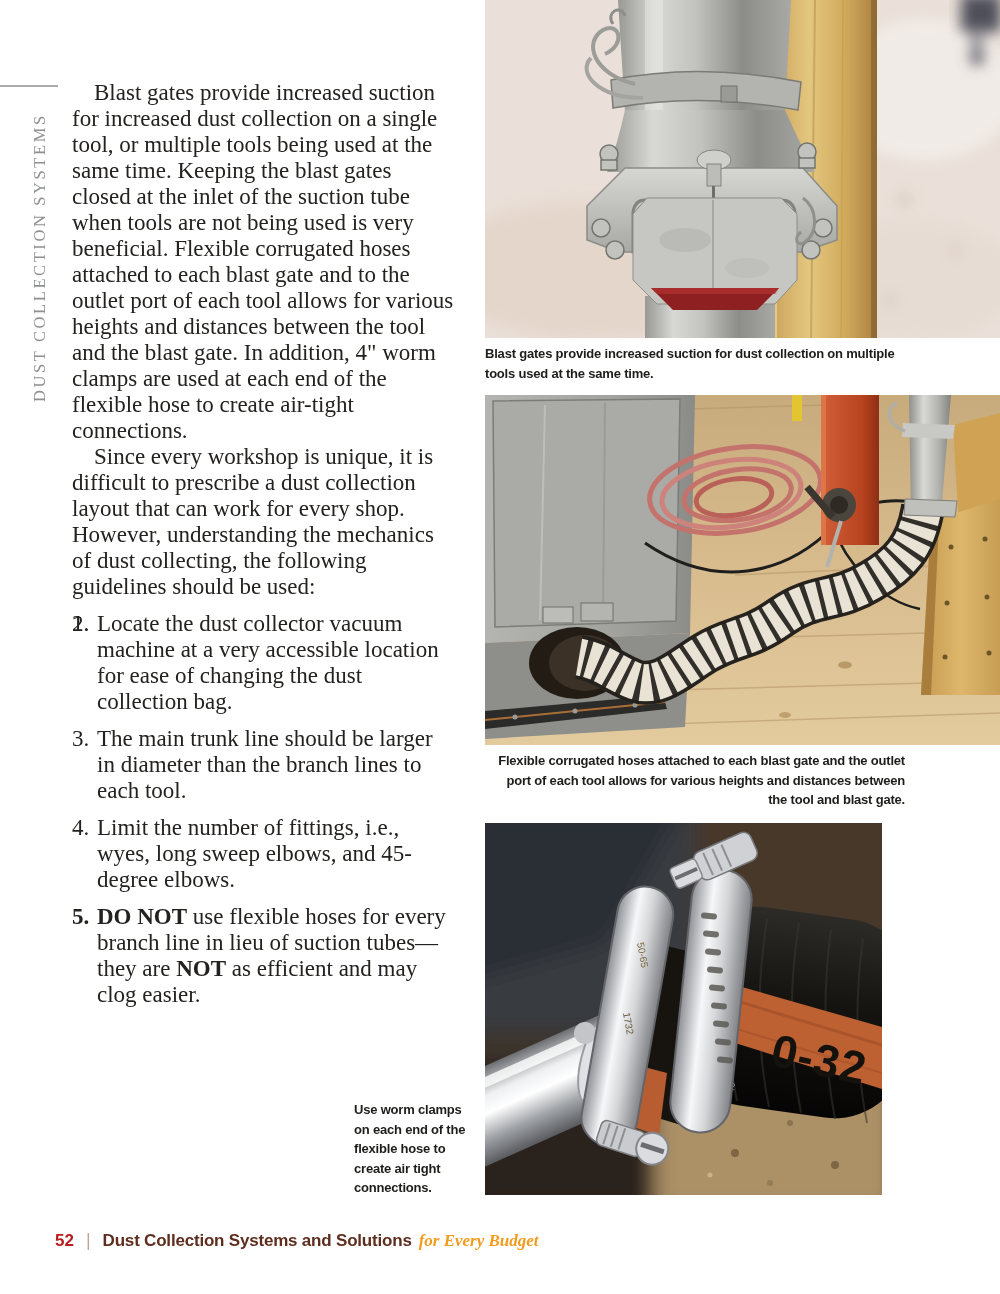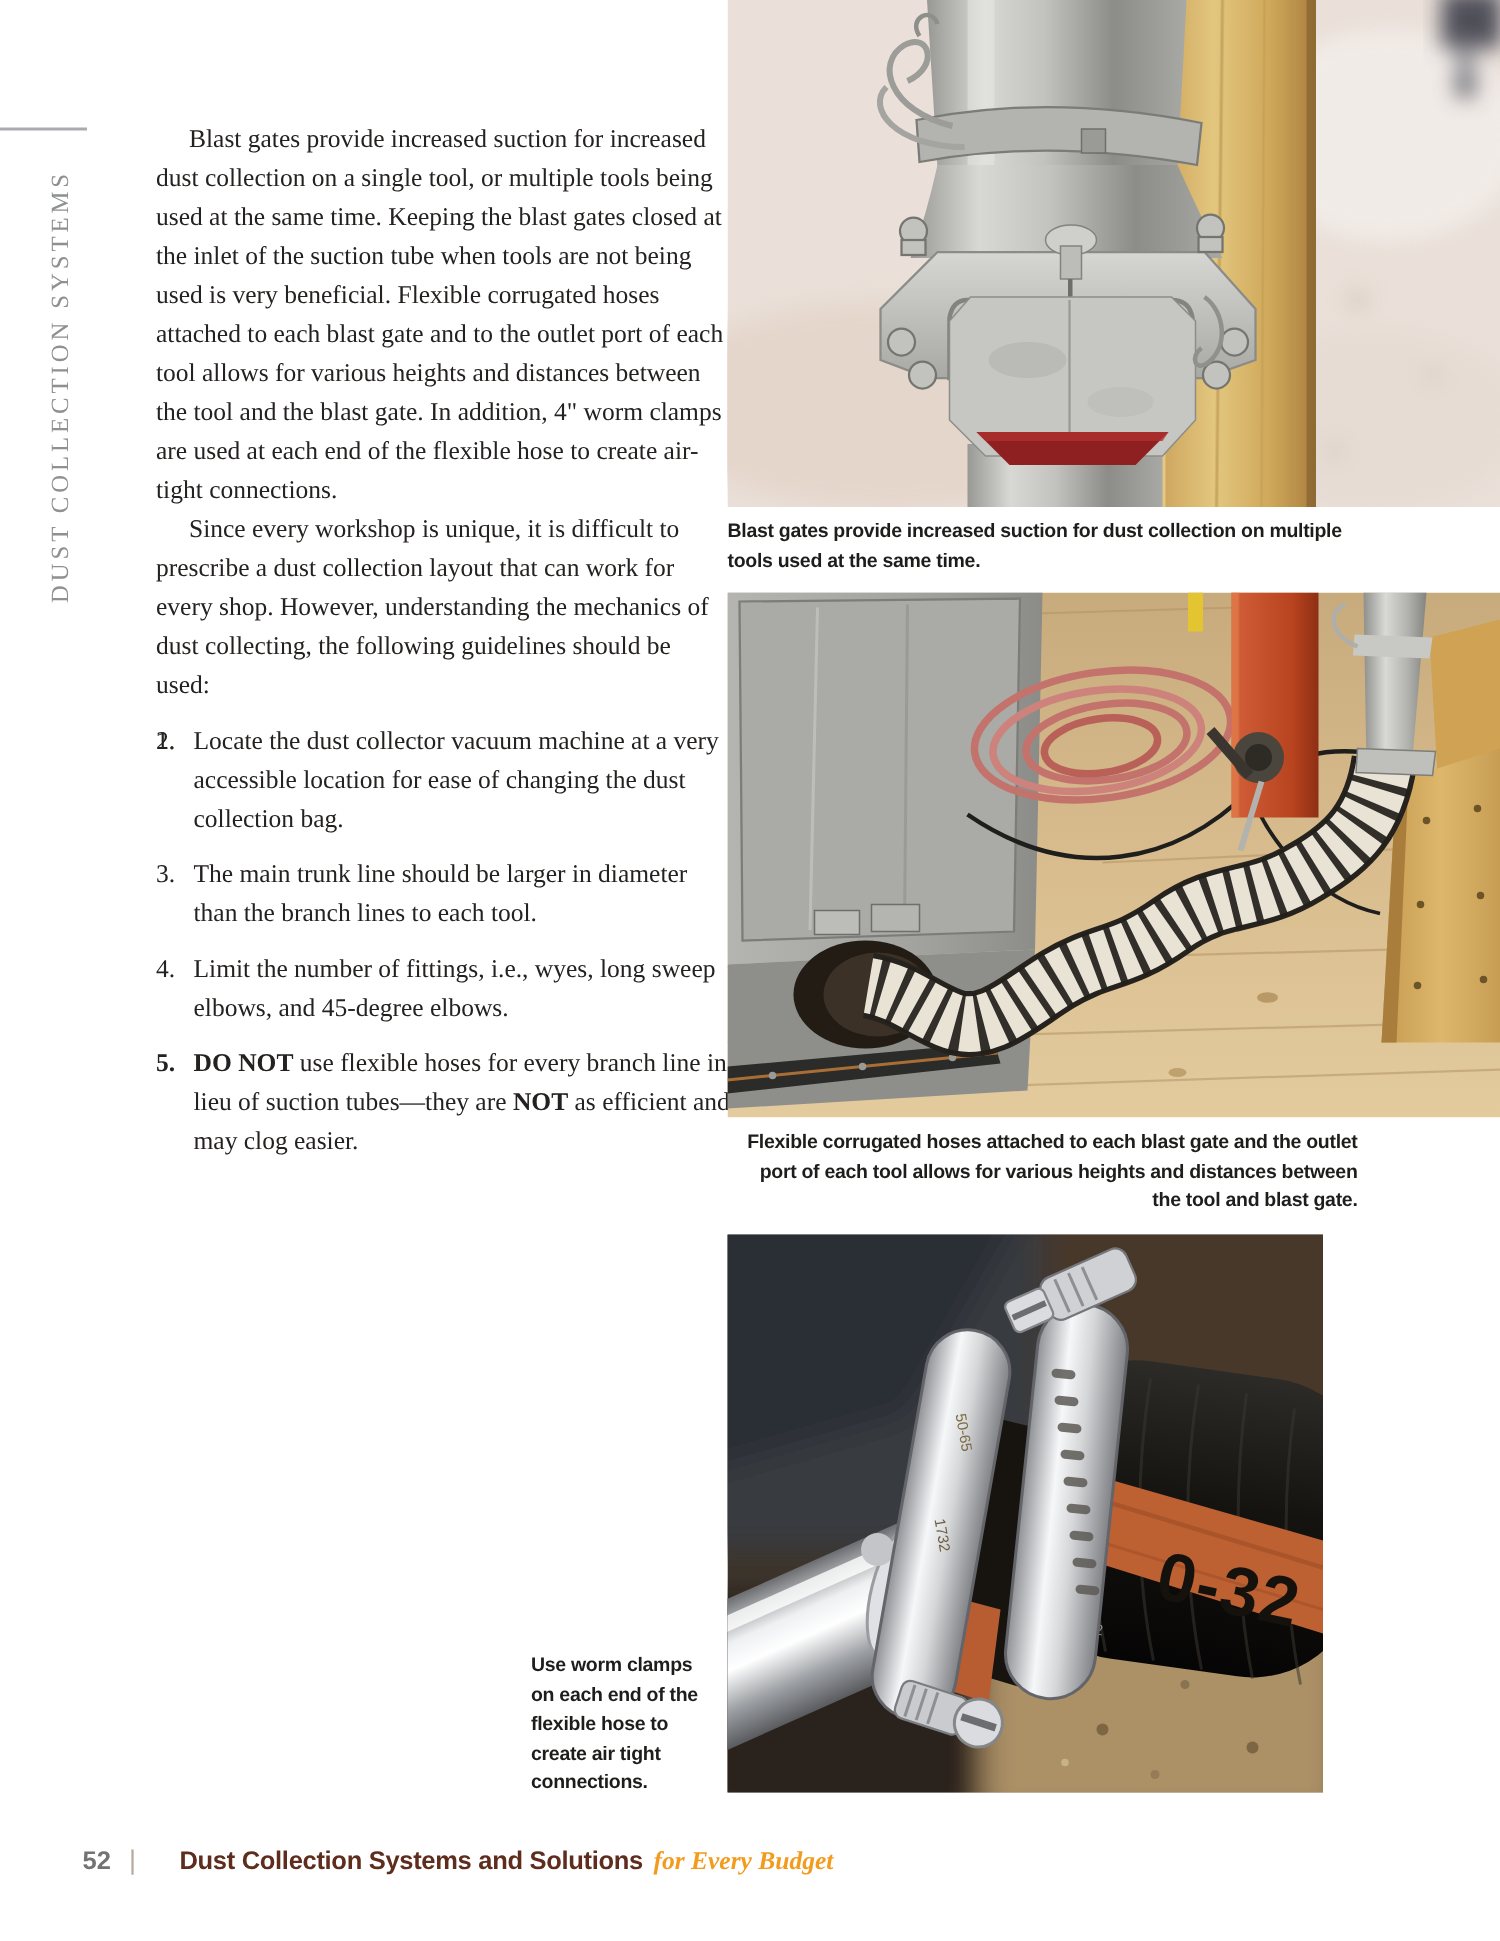--- a/index.html
+++ b/index.html
@@ -5,39 +5,39 @@
   html,body{margin:0;padding:0;background:#ffffff;}
   .page{position:relative;width:1000px;height:1294px;background:#ffffff;overflow:hidden;
         font-family:"Liberation Serif", serif;color:#242220;}
   
   .side-rule{position:absolute;left:0;top:85px;width:58px;height:2px;background:#a9abae;}
   .side-title{position:absolute;left:30px;top:402px;width:308px;
               transform:rotate(-90deg);transform-origin:0 0;
               font-family:"Liberation Serif", serif;font-size:16.5px;letter-spacing:2.6px;
               color:#8f9092;white-space:nowrap;}
   
-  .text-col{position:absolute;left:104px;top:80px;width:383px;
-            font-size:17px;line-height:26px;}
+  .text-col{position:absolute;left:72px;top:80px;width:383px;
+            font-size:23px;line-height:26px;}
   .text-col p{margin:0;text-indent:22px;}
   .glist{list-style:none;margin:9px 0 0 0;padding:0;}
   .glist li{position:relative;padding-left:25px;margin-bottom:11px;}
   .glist .mk{position:absolute;left:0;top:0;}
   .b{font-weight:bold;}
   
   .photo{position:absolute;display:block;line-height:0;}
   .photo svg{display:block;}
   .cap{position:absolute;font-family:"Liberation Sans", sans-serif;
        font-weight:700;font-size:13px;line-height:19.5px;letter-spacing:-0.2px;color:#1d1d1b;}
   .cap-right{}
   
   .footer{position:absolute;left:55px;top:1230px;display:flex;align-items:baseline;
           font-family:"Liberation Sans", sans-serif;font-size:17px;}
-  .pg-num{font-weight:700;color:#737373;}
+  .pg-num{font-weight:700;color:#b91c1c;}
   .f-div{color:#b5a9a0;margin:0 12px;font-weight:400;font-size:18px;}
-  .f-title{font-weight:700;color:#5e2d1d;letter-spacing:-0.2px;margin-left:17px;}
+  .f-title{font-weight:700;color:#5e2d1d;letter-spacing:-0.2px;}
   .f-sub{font-family:"Liberation Serif", serif;font-style:italic;font-weight:700;
          color:#f29b1d;margin-left:7px;text-align:right;}
 </style>
 </head>
 <body>
 
 <div class="page">
 
   <div class="side-rule"></div>
   <div class="side-title">DUST COLLECTION SYSTEMS</div>

